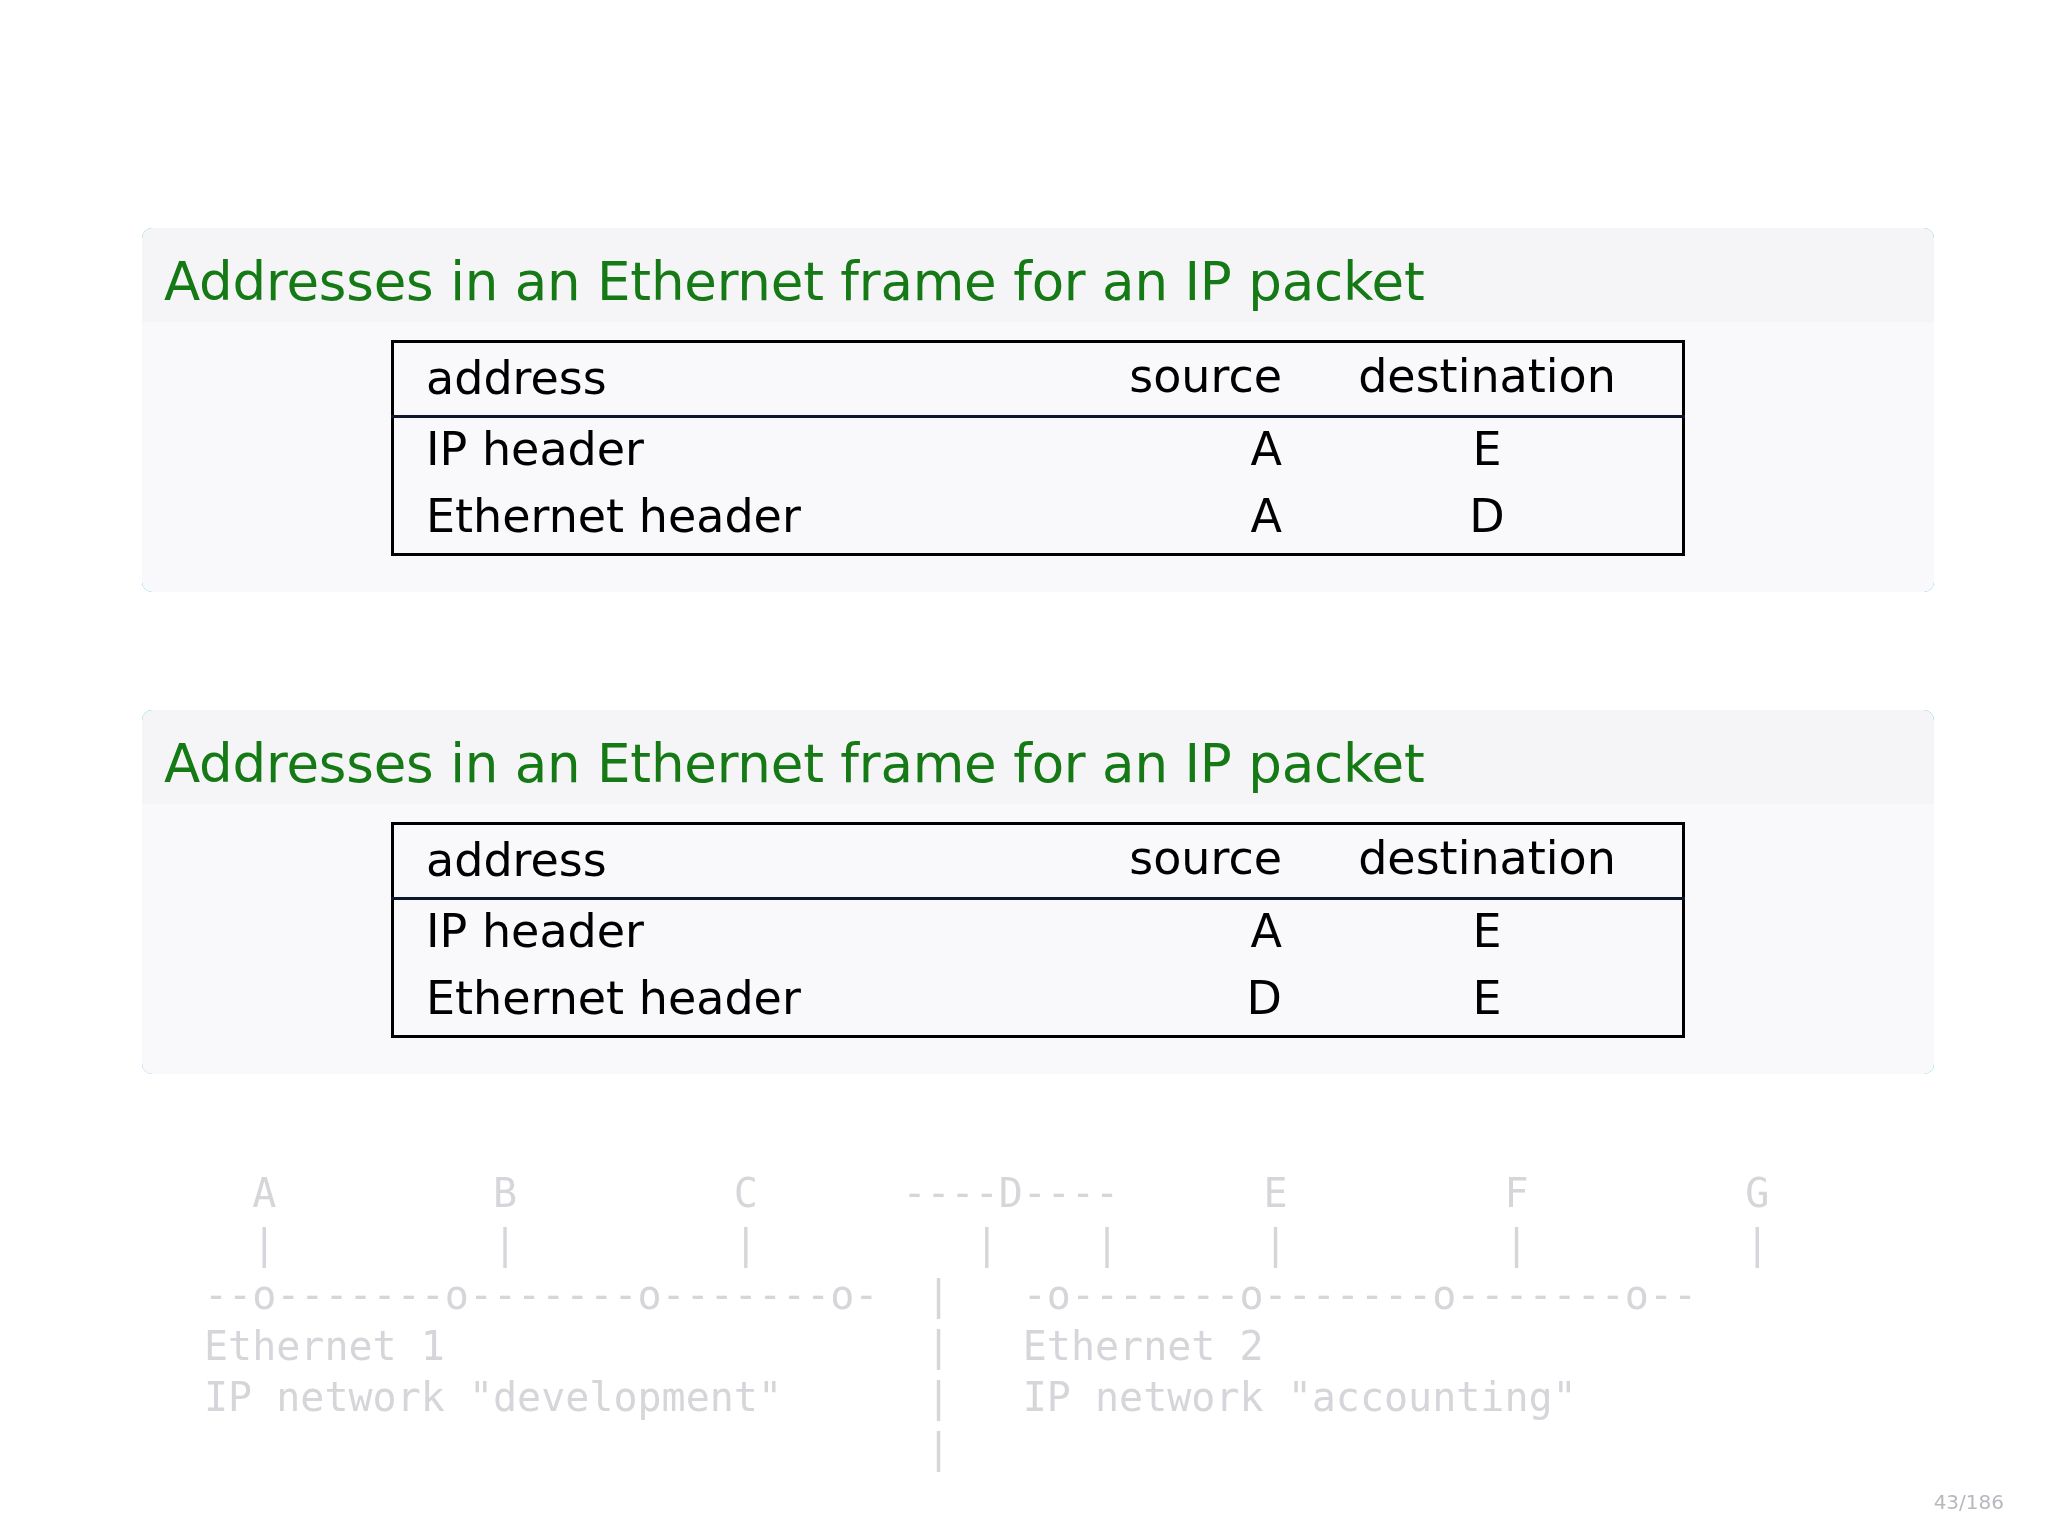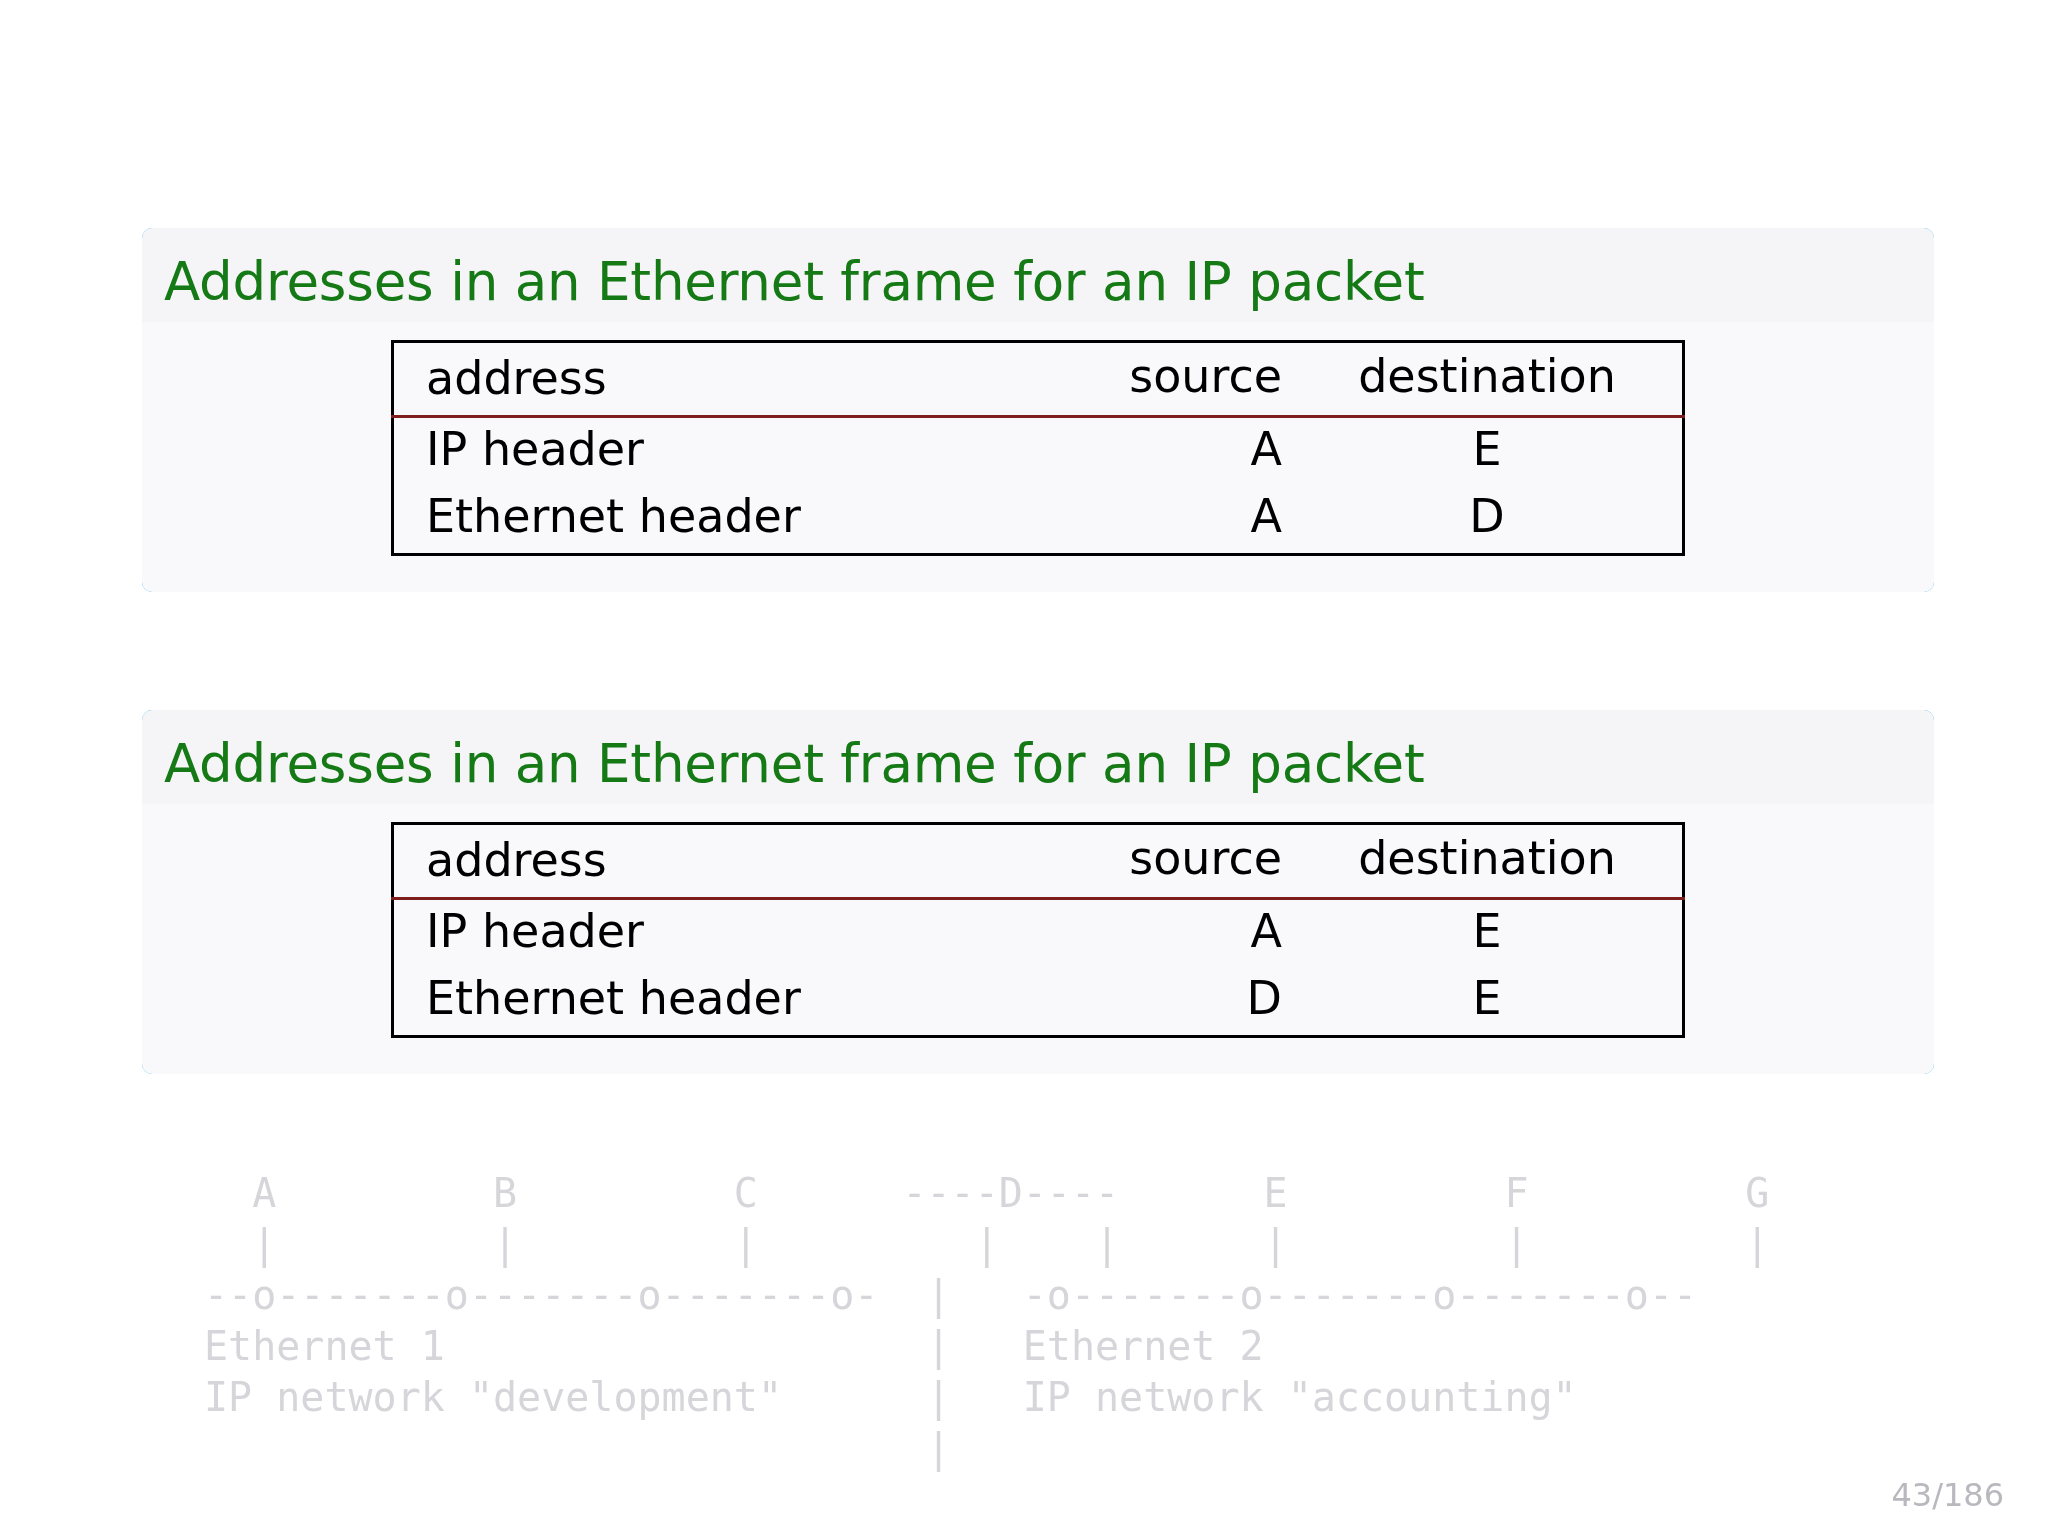--- a/index.html
+++ b/index.html
@@ -65,21 +65,21 @@
     color: #000000;
   }
   table.addr th,
   table.addr td {
     padding: 6px 0 10px 0;
     font-weight: normal;
     line-height: 1.12;
     white-space: nowrap;
   }
   table.addr thead tr {
-    border-bottom: 3px solid #7f1d1d;
+    border-bottom: 3px solid #0f172a;
   }
   table.addr .c-label {
     text-align: left;
     padding-left: 32px;
     padding-right: 26px;
     min-width: 560px;
   }
   table.addr .c-src {
     text-align: right;
     min-width: 250px;
@@ -107,21 +107,21 @@
     letter-spacing: 0px;
     margin: 8px;
   }
 
   
   .page-number {
     position: absolute;
     right: 44px;
     bottom: 22px;
     font-family: "DejaVu Sans", sans-serif;
-    font-size: 32px;
+    font-size: 20px;
     color: #b8b8be;
   }
 </style>
 </head>
 <body>
 
 <div class="slide">
 
   <div class="block block-1">
     <div class="block-title">

